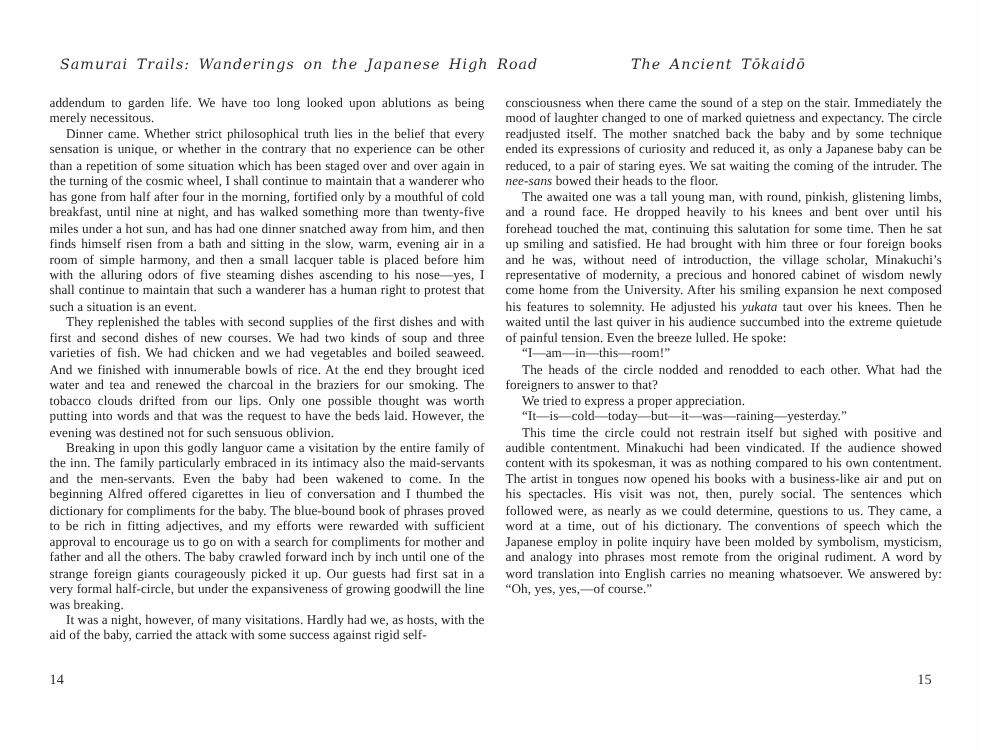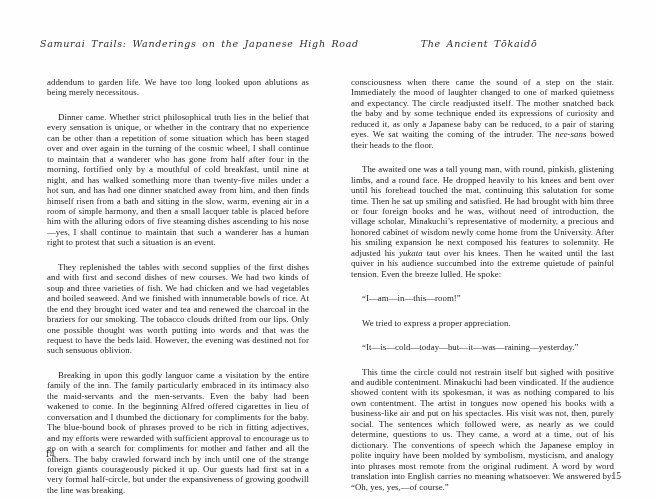--- a/index.html
+++ b/index.html
@@ -43,34 +43,34 @@
     position: absolute;
     top: 63px;
     left: 0;
     width: 100%;
     font-size: 8.8px;
     line-height: 10.45px;
     text-align: justify;
     letter-spacing: 0.05px;
   }
   .page-body p {
-    margin: 14px;
+    margin: 0;
     padding: 0;
   }
   .page-body p.indent { text-indent: 11px; }
   .page-body em { }
 
   .page-number {
     position: absolute;
     top: 449px;
     font-size: 9.5px;
     color: #2b2b2b;
   }
-  .page-left .page-number  { left: 12px; }
-  .page-right .page-number { right: 7px; margin-top: 22px; }
+  .page-left .page-number  { left: 0; }
+  .page-right .page-number { right: 7px; }
 </style>
 </head>
 <body>
 
 <div class="book">
 
   <div class="page page-left">
     <div class="running-header">Samurai Trails: Wanderings on the Japanese High Road</div>
     <div class="page-body">
         <p><span>addendum to garden life. We have too long looked upon ablutions as being merely necessitous.</span></p>
@@ -81,20 +81,21 @@
       </div>
     <div class="page-number">14</div>
   </div>
 
   <div class="page page-right">
     <div class="running-header">The Ancient Tōkaidō</div>
     <div class="page-body">
         <p><span>consciousness when there came the sound of a step on the stair. Immediately the mood of laughter changed to one of marked quietness and expectancy. The circle readjusted itself. The mother snatched back the baby and by some technique ended its expressions of curiosity and reduced it, as only a Japanese baby can be reduced, to a pair of staring eyes. We sat waiting the coming of the intruder. The </span><em>nee-sans</em><span> bowed their heads to the floor.</span></p>
         <p class="indent"><span>The awaited one was a tall young man, with round, pinkish, glistening limbs, and a round face. He dropped heavily to his knees and bent over until his forehead touched the mat, continuing this salutation for some time. Then he sat up smiling and satisfied. He had brought with him three or four foreign books and he was, without need of introduction, the village scholar, Minakuchi’s representative of modernity, a precious and honored cabinet of wisdom newly come home from the University. After his smiling expansion he next composed his features to solemnity. He adjusted his </span><em>yukata</em><span> taut over his knees. Then he waited until the last quiver in his audience succumbed into the extreme quietude of painful tension. Even the breeze lulled. He spoke:</span></p>
         <p class="indent"><span>“I—am—in—this—room!”</span></p>
+        <p class="indent"><span>The heads of the circle nodded and renodded to each other. What had the foreigners to answer to that?</span></p>
         <p class="indent"><span>We tried to express a proper appreciation.</span></p>
         <p class="indent"><span>“It—is—cold—today—but—it—was—raining—yesterday.”</span></p>
         <p class="indent"><span>This time the circle could not restrain itself but sighed with positive and audible contentment. Minakuchi had been vindicated. If the audience showed content with its spokesman, it was as nothing compared to his own contentment. The artist in tongues now opened his books with a business-like air and put on his spectacles. His visit was not, then, purely social. The sentences which followed were, as nearly as we could determine, questions to us. They came, a word at a time, out of his dictionary. The conventions of speech which the Japanese employ in polite inquiry have been molded by symbolism, mysticism, and analogy into phrases most remote from the original rudiment. A word by word translation into English carries no meaning whatsoever. We answered by: “Oh, yes, yes,—of course.”</span></p>
       </div>
     <div class="page-number">15</div>
   </div>
 
 </div>
 
 </body></html>

